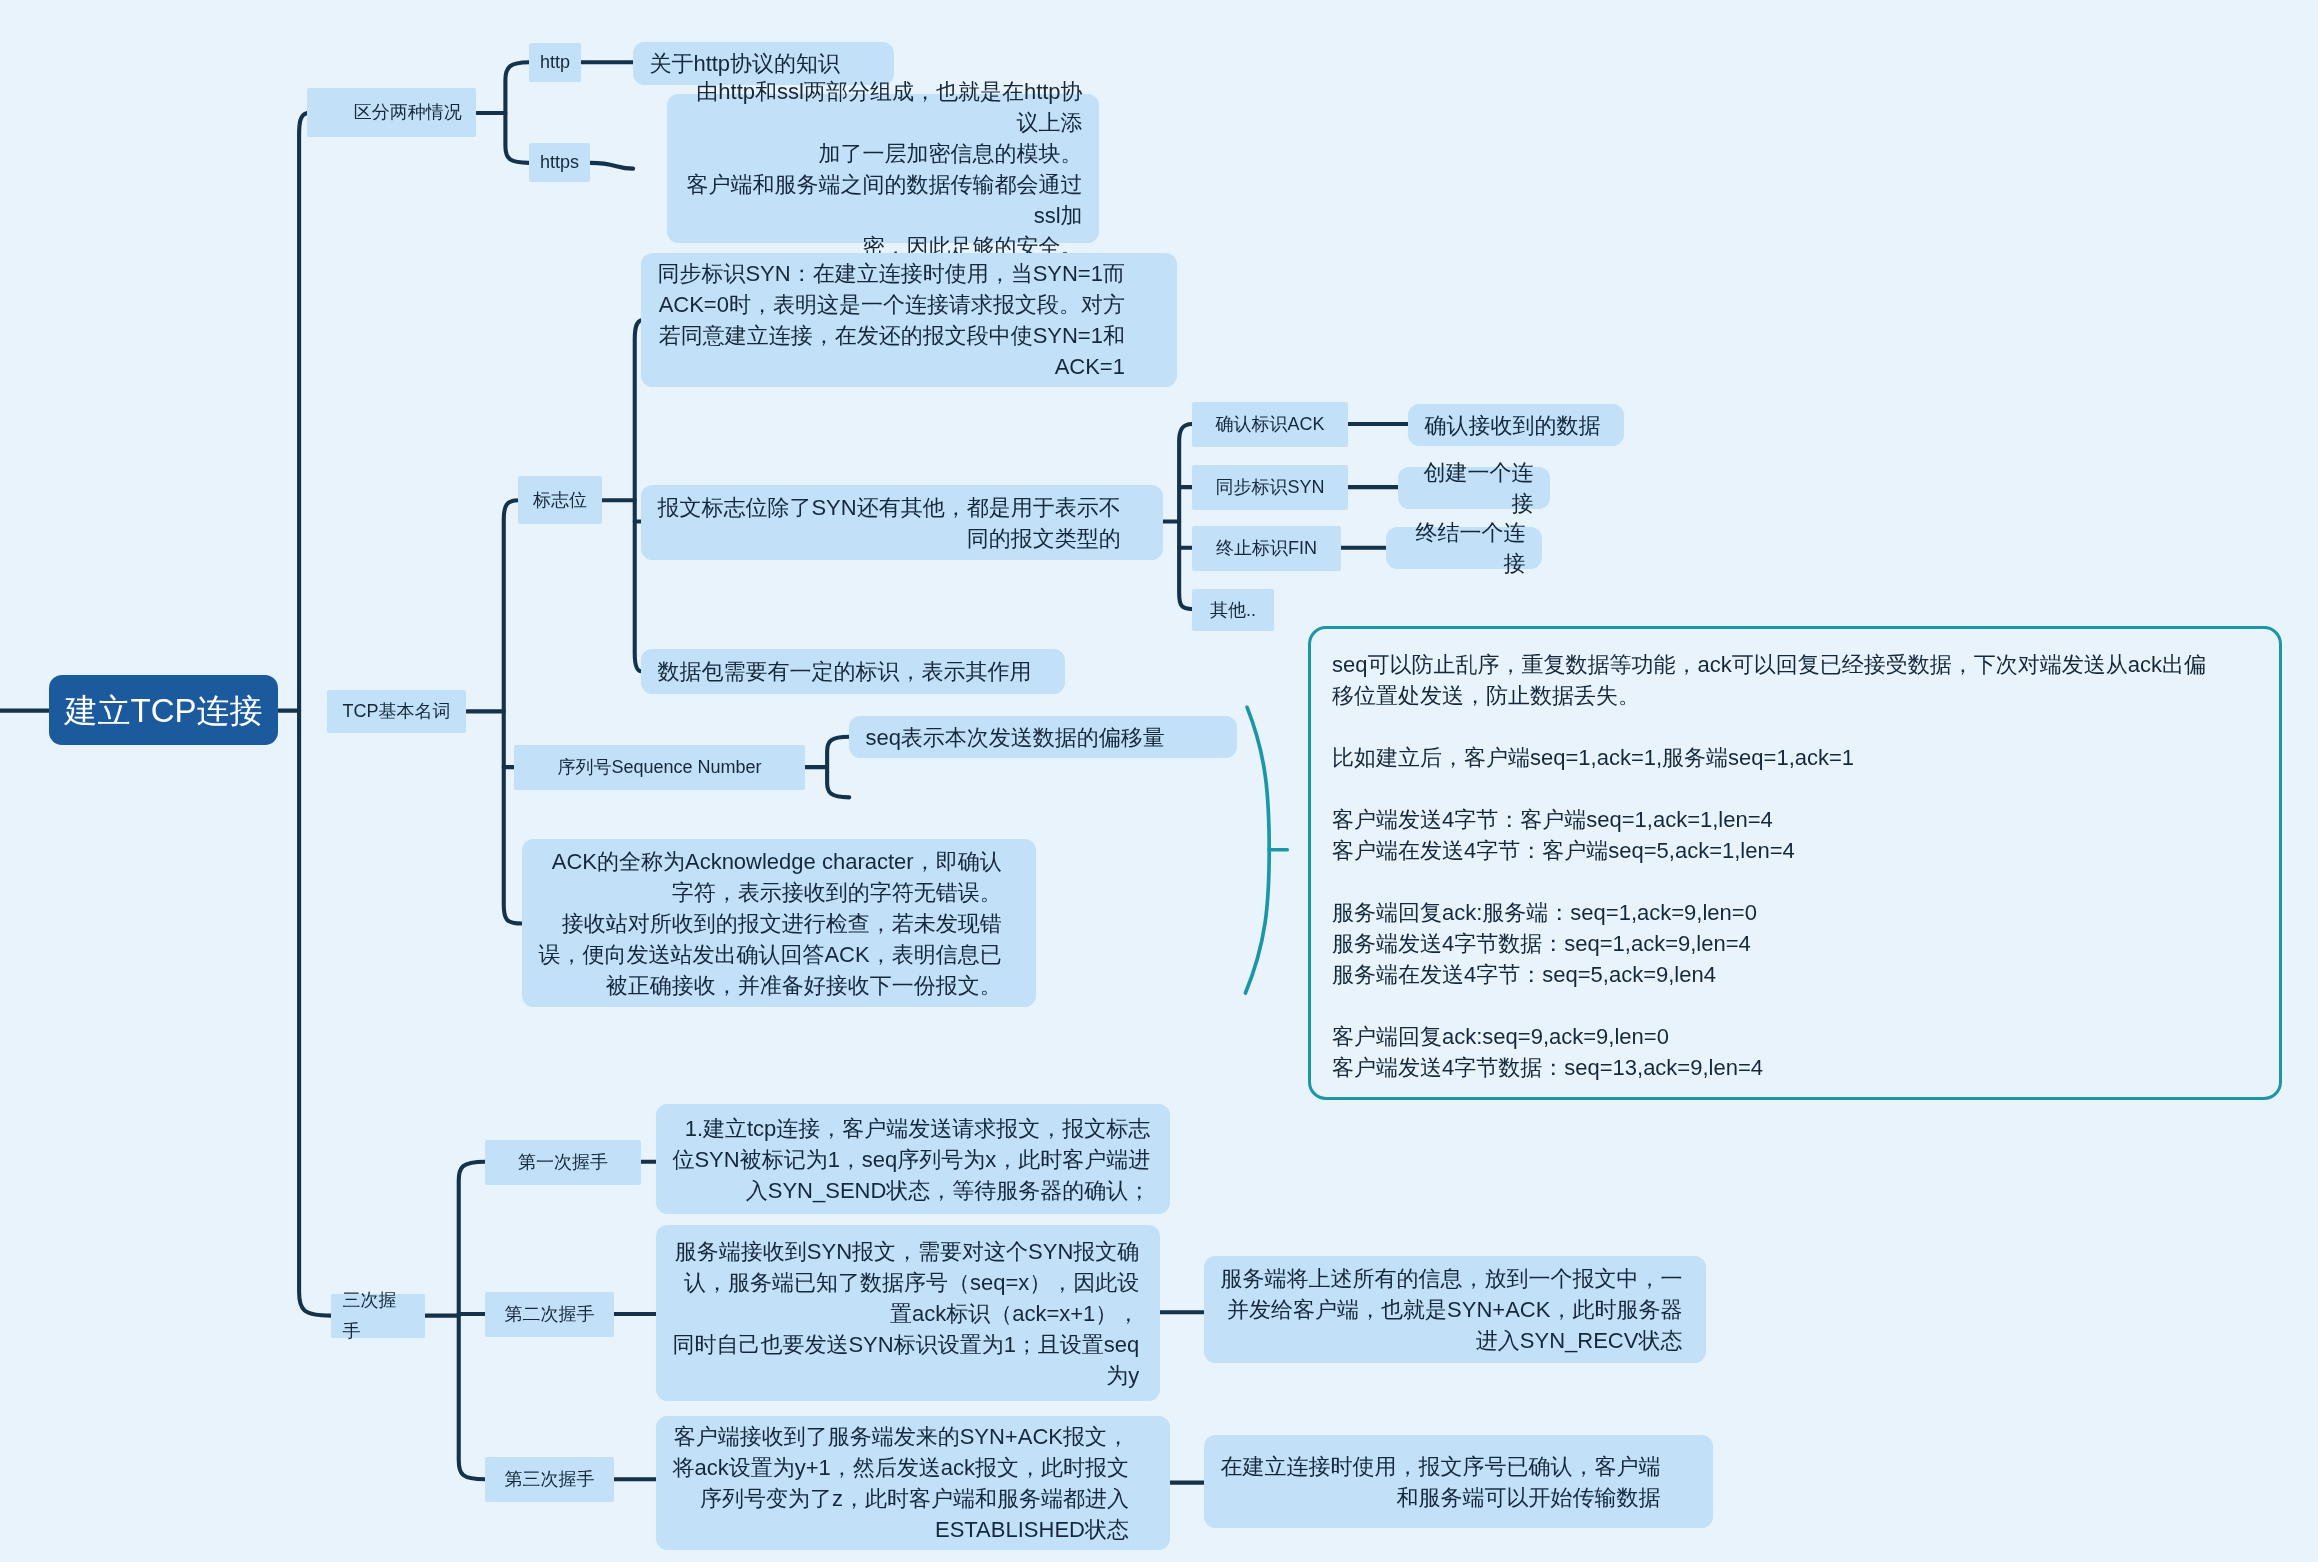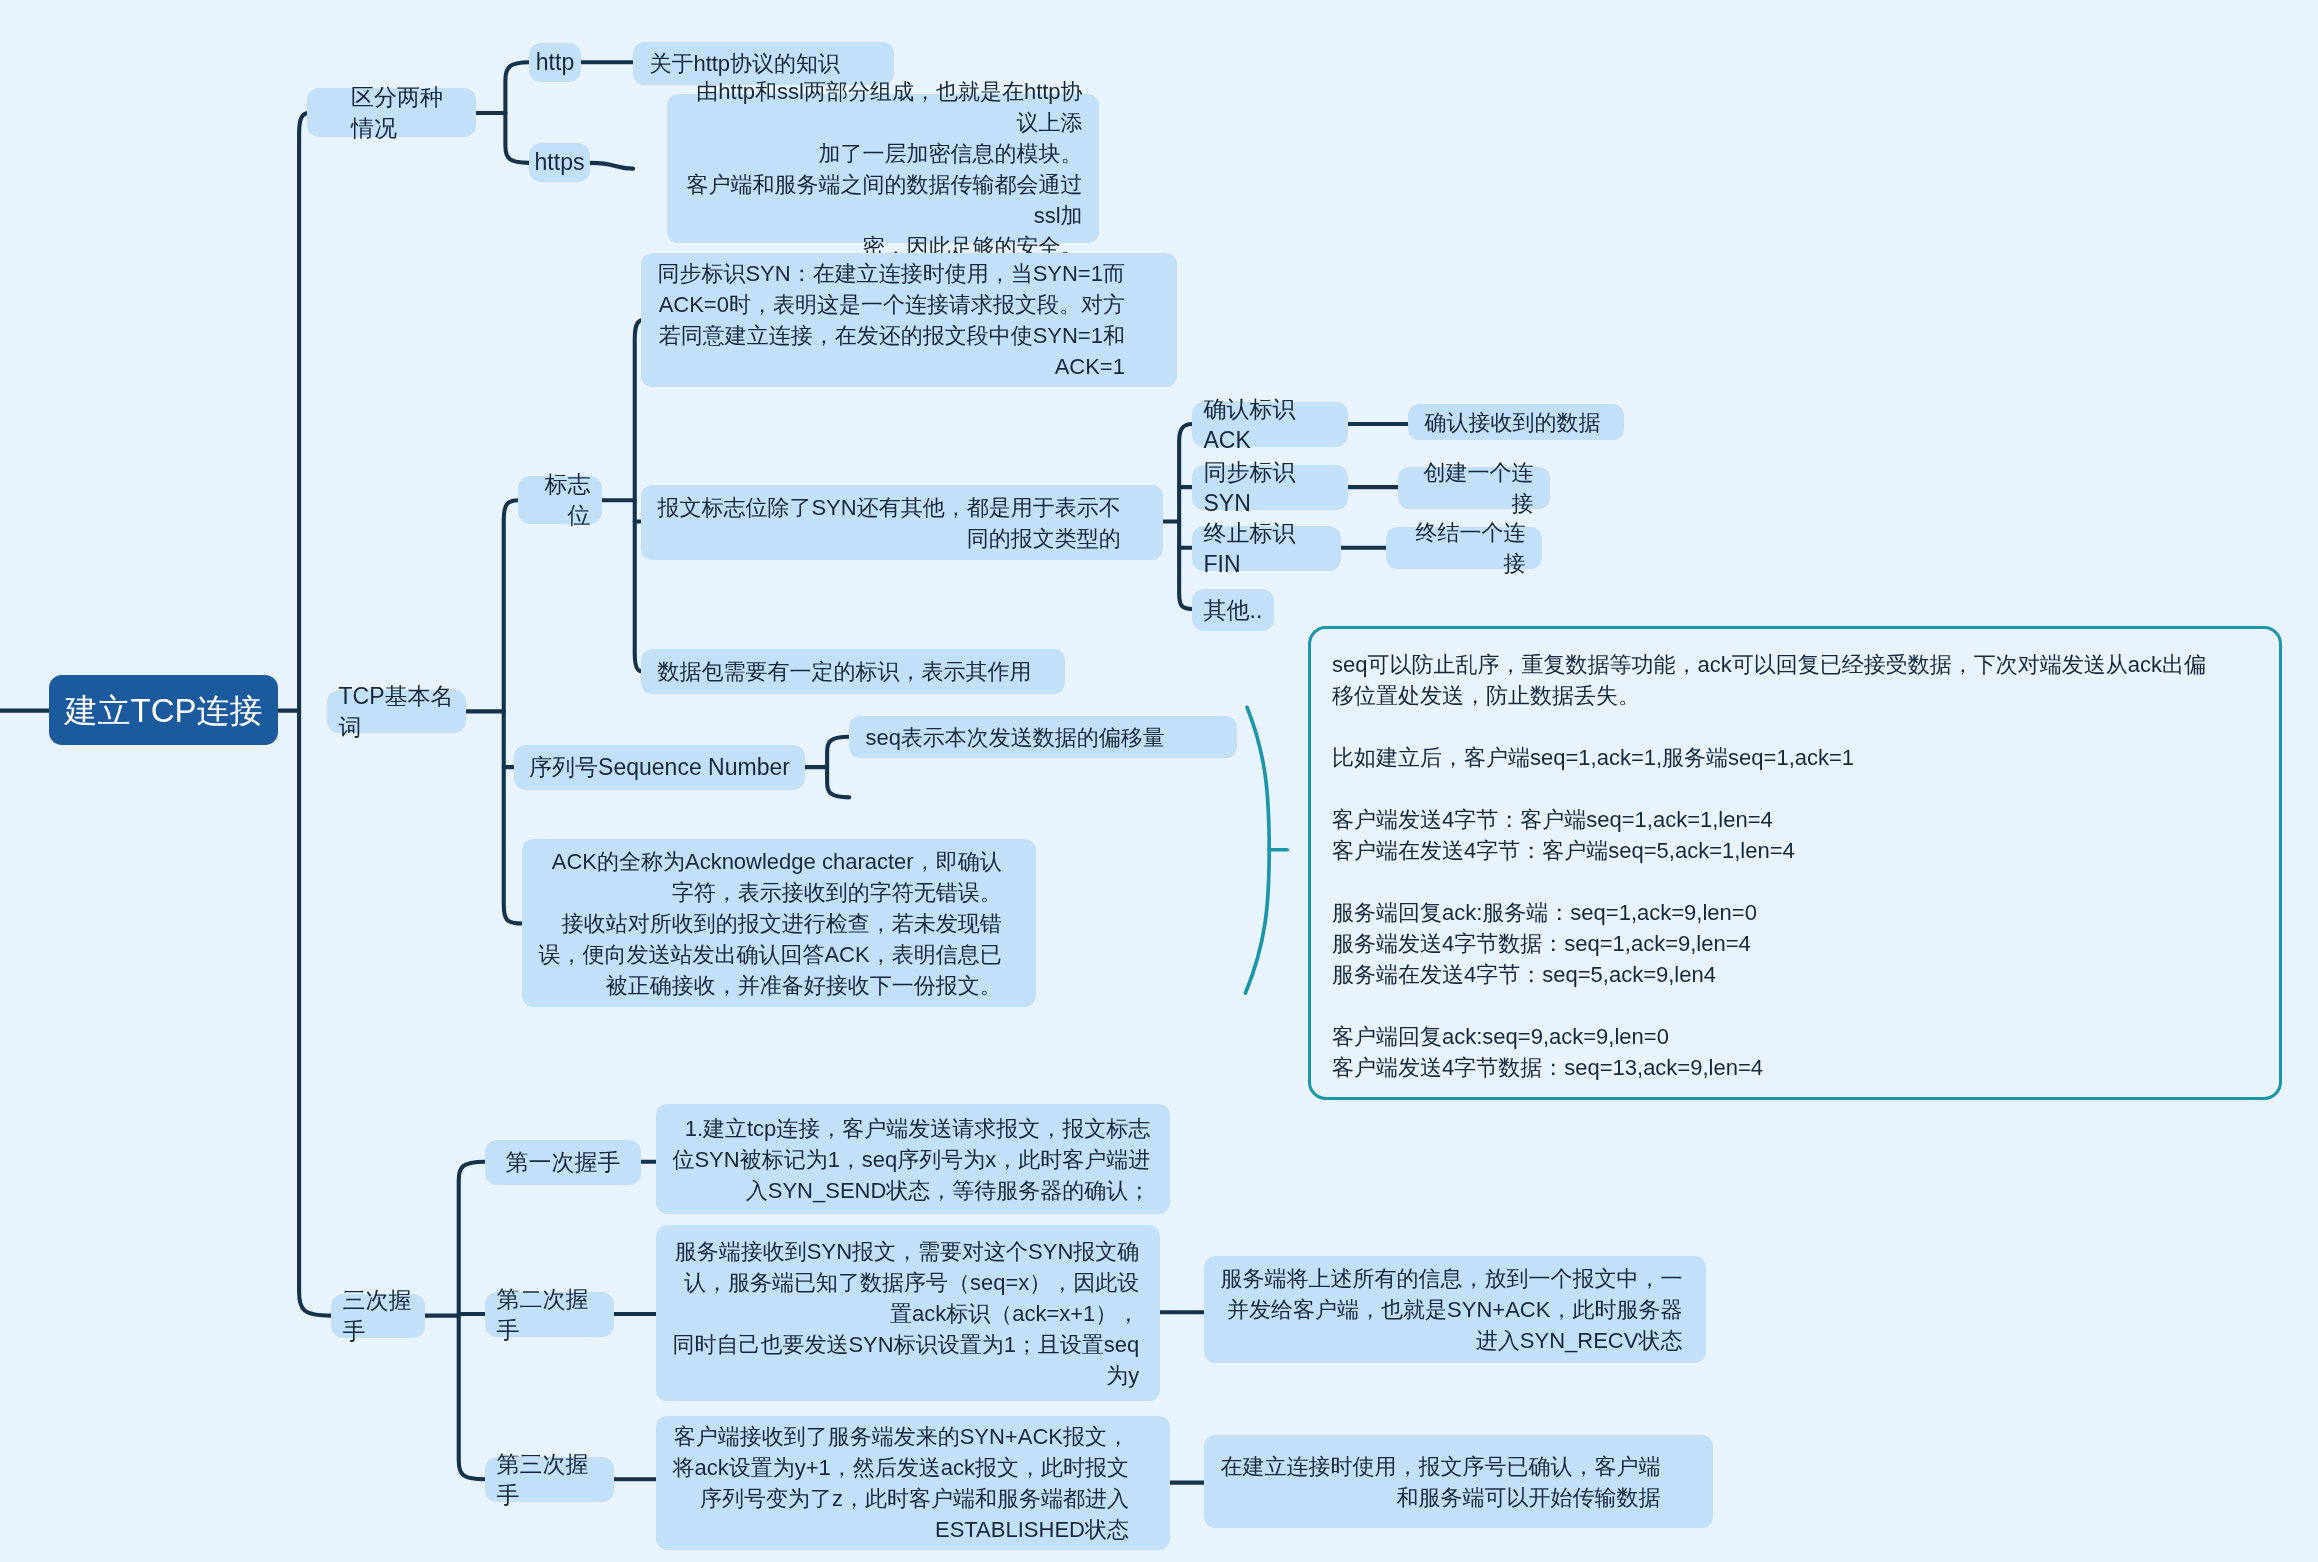--- a/index.html
+++ b/index.html
@@ -6,23 +6,23 @@
   body{
     width:2319px;height:1562px;position:relative;overflow:hidden;
     background:#E9F3FC;
     font-family:"Liberation Sans","DejaVu Sans",sans-serif;
     color:#15283B;
   }
   .canvas{position:absolute;inset:0;}
   svg.links{position:absolute;left:0;top:0;pointer-events:none;}
   .node{
     position:absolute;box-sizing:border-box;
-    background:#C2E0F8;border-radius:12px;
+    background:#C2E0F8;border-radius:2px;
     display:flex;align-items:center;justify-content:center;
-    font-size:23px;line-height:31px;white-space:pre-line;
+    font-size:18px;line-height:31px;white-space:pre-line;
     padding:3.3px 11.5px;
   }
   .node.desc{
     border-radius:11.5px;justify-content:flex-start;text-align:right;
     font-size:22px;padding:6.5px 16.4px;
   }
   .node.root{
     background:#1C5A9E;color:#FFFFFF;font-weight:normal;
     font-size:33px;border-radius:13px;
   }
@@ -101,21 +101,21 @@
 
   <div class="node" style="left:518px;top:476px;width:84px;height:48px;text-align:right;">标志位</div>
   <div class="node desc" style="left:641px;top:253px;width:536px;height:134px;align-items:center;">同步标识SYN：在建立连接时使用，当SYN=1而
 ACK=0时，表明这是一个连接请求报文段。对方
 若同意建立连接，在发还的报文段中使SYN=1和
 ACK=1</div>
   <div class="node desc" style="left:641px;top:485px;width:522px;height:75px;align-items:center;">报文标志位除了SYN还有其他，都是用于表示不
 同的报文类型的</div>
 
   <div class="node" style="left:1192px;top:402px;width:156px;height:45px;">确认标识ACK</div>
-  <div class="node desc" style="left:1408px;top:404px;width:216px;height:36px;align-items:center;">确认接收到的数据</div>
+  <div class="node desc" style="left:1408px;top:404px;width:216px;height:42px;align-items:center;">确认接收到的数据</div>
 
   <div class="node" style="left:1192px;top:465px;width:156px;height:45px;">同步标识SYN</div>
   <div class="node desc" style="left:1398px;top:467px;width:152px;height:42px;align-items:center;">创建一个连接</div>
 
   <div class="node" style="left:1192px;top:526px;width:149px;height:45px;">终止标识FIN</div>
   <div class="node desc" style="left:1386px;top:527px;width:156px;height:42px;align-items:center;">终结一个连接</div>
 
   <div class="node" style="left:1192px;top:589px;width:82px;height:42px;">其他..</div>
 
   <div class="node desc" style="left:641px;top:649px;width:424px;height:45px;align-items:center;">数据包需要有一定的标识，表示其作用</div>

